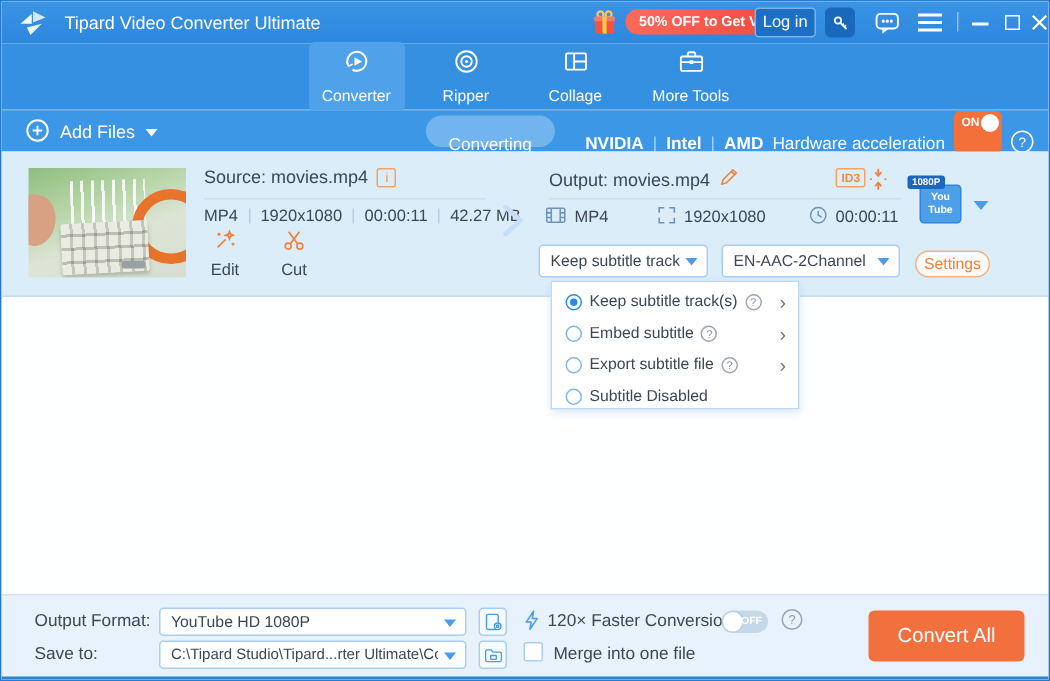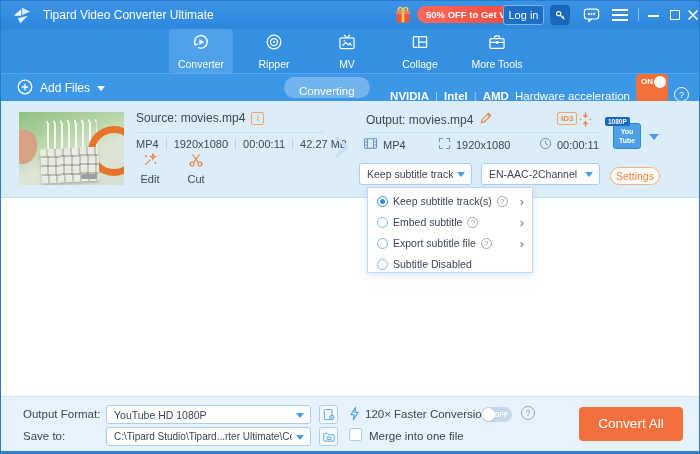--- a/index.html
+++ b/index.html
@@ -22,21 +22,21 @@
   
   .navbar { position:absolute; left:0; top:28px; width:100%; height:44px; background:#3590E2; display:flex; justify-content:center; align-items:center; gap:9px; padding-left:2px; }
   .tab { width:64px; padding:3px 0 4px; border-radius:4px; display:flex; flex-direction:column; align-items:center; gap:2px; color:#fff;justify-content:flex-end; }
   .tab.active { background:#4FA2E9; }
   .tab .lbl { font-size:10.5px; }
   .tab.wide { width:72px; }
 
   
   .toolbar { position:absolute; left:0; top:72px; width:100%; height:28px; background:#3C97E6; border-top:1px solid rgba(255,255,255,.15); color:#fff; }
   .addfiles { position:absolute; left:16px; top:4px; height:20px; display:flex; align-items:center; gap:7px; font-size:12px;justify-content:flex-end; }
-  .pill { position:absolute; left:283px; top:3px; height:21px; line-height:21px; padding:4px 15px; border-radius:11px; background:rgba(255,255,255,.28); font-size:11.5px; }
+  .pill { position:absolute; left:283px; top:3px; height:21px; line-height:21px; padding:10px 15px; border-radius:11px; background:rgba(255,255,255,.28); font-size:11.5px; }
   .converted { position:absolute; left:362px; top:3px; line-height:21px; font-size:11.5px;margin-top:36px; }
   .hwzone { position:absolute; right:10px; top:0; height:28px; display:flex; align-items:flex-end; gap:6px; font-size:11.5px; }
   .vendor { font-weight:bold; }
   .vsep { color:rgba(255,255,255,.55); font-weight:normal; }
   .toggle-on { position:relative; width:32px; height:28px; border-radius:4px; background:#F3703B; }
   .toggle-on .txt { position:absolute; left:5px; top:4px; font-size:8px; font-weight:bold; color:#fff; line-height:8px; }
   .toggle-on .knob { position:absolute; right:2px; top:2px; width:12px; height:12px; border-radius:50%; background:#fff; }
   .help-w { width:15px; height:15px; border-radius:50%; border:1.2px solid #fff; font-size:9px; color:#fff; display:flex; align-items:center; justify-content:center; }
 
   
@@ -159,29 +159,20 @@
     <div class="tab">
       <span><svg width="20" height="20" viewBox="0 0 24 24" fill="none" stroke="#fff" stroke-width="1.5">
             <circle cx="12" cy="12" r="8.2"></circle>
             <circle cx="12" cy="12" r="4.2"></circle>
             <circle cx="12" cy="12" r="1.2" fill="#fff" stroke="none"></circle>
           </svg></span>
       <span class="lbl">Ripper</span>
     </div>
     <div class="tab">
       <span><svg width="20" height="20" viewBox="0 0 24 24" fill="none" stroke="#fff" stroke-width="1.5">
-            <rect x="3.5" y="7" width="17" height="13" rx="2"></rect>
-            <path d="M8.5 3.5 L12 7 L15.5 3.5"></path>
-            <path d="M6.5 16.5 L10.5 12.5 L13.5 15.5 L15.5 13.5 L17.5 16.5"></path>
-            <circle cx="8.8" cy="10.5" r="1" fill="#fff" stroke="none"></circle>
-          </svg></span>
-      <span class="lbl">MV</span>
-    </div>
-    <div class="tab">
-      <span><svg width="20" height="20" viewBox="0 0 24 24" fill="none" stroke="#fff" stroke-width="1.5">
             <rect x="4" y="5.5" width="16" height="13" rx="1.5"></rect>
             <path d="M10.5 5.5 V18.5 M10.5 12 H20"></path>
           </svg></span>
       <span class="lbl">Collage</span>
     </div>
     <div class="tab wide">
       <span><svg width="20" height="20" viewBox="0 0 24 24" fill="none" stroke="#fff" stroke-width="1.5">
             <rect x="3.5" y="8" width="17" height="11.5" rx="1.5"></rect>
             <path d="M9 8 V6.2 A1.6 1.6 0 0 1 10.6 4.6 h2.8 A1.6 1.6 0 0 1 15 6.2 V8 M3.5 12.5 H20.5"></path>
             <rect x="10.5" y="11" width="3" height="3" fill="#fff" stroke="none"></rect>

